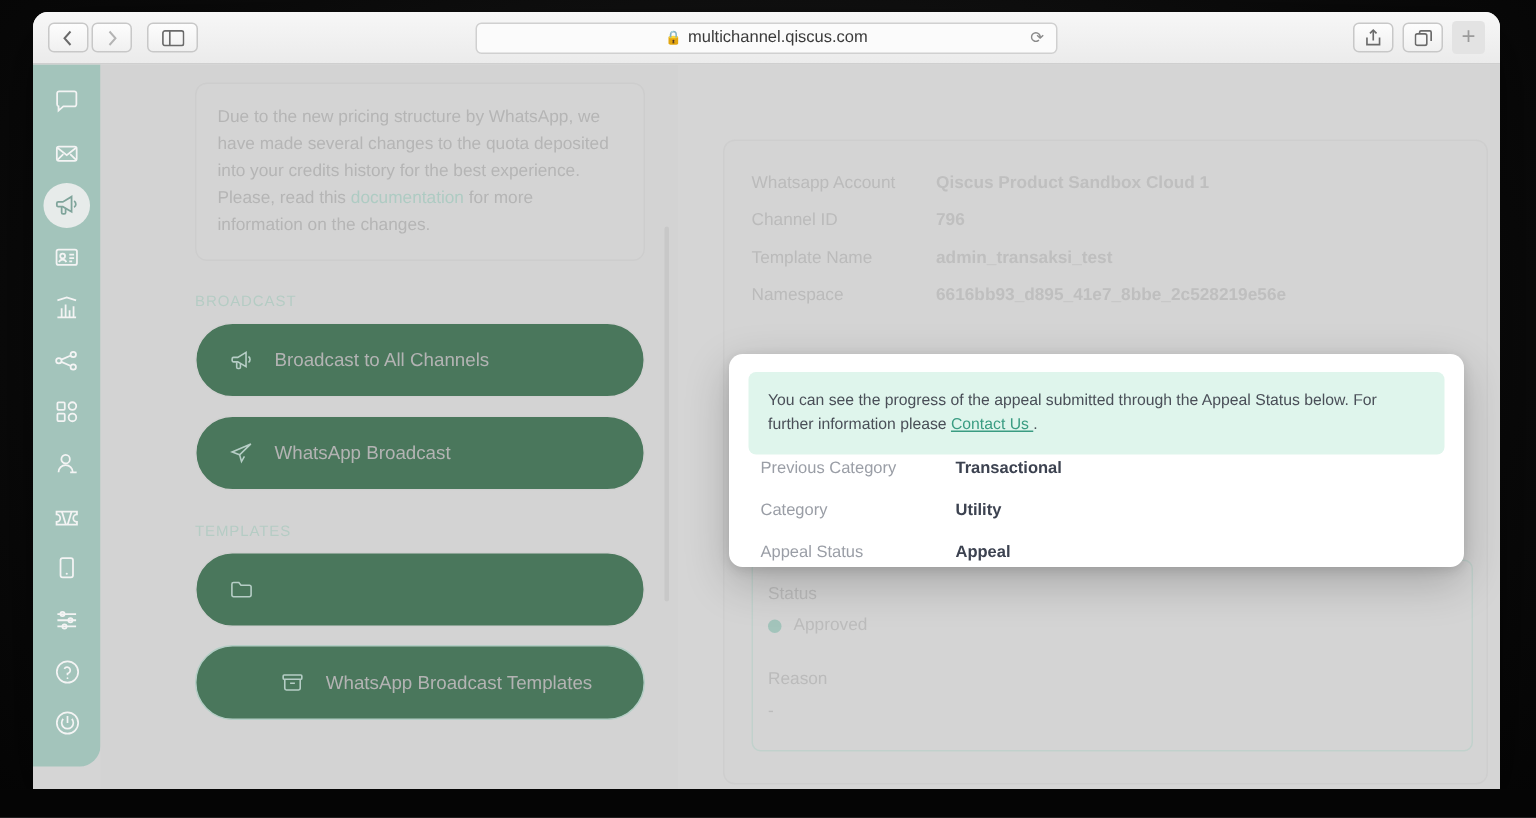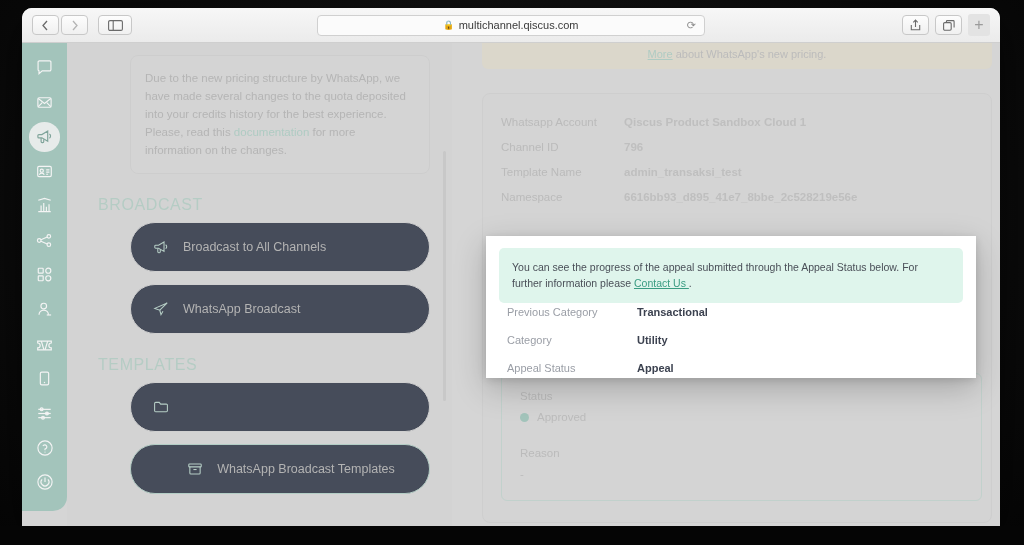--- a/index.html
+++ b/index.html
@@ -152,32 +152,32 @@
     border: 1px solid #cacaca;
     border-radius: 8px;
     background: #d3d3d3;
     font-size: 11.5px;
     line-height: 18px;
     color: #a8a8a8;
   }
   .doc-link { color: #9fc7bb; font-weight: normal; }
 
   .menu-section-label {
-    margin: 22px 0 8px 31px;
-    font-size: 16px;
+    margin: 22px 0 8px 63px;
+    font-size: 10px;
     letter-spacing: 0.6px;
     color: #a8c8bd;
   }
 
   .menu-item {
     margin: 0 22px 12px 63px;
     height: 50px;
     border: 1px solid #cdcdcd;
     border-radius: 25px;
-    background: #0f172a;
+    background: #14532d;
     display: flex;
     align-items: center;
     padding-left: 22px;
     gap: 14px;
     font-size: 12.5px;
     color: #a6a6a6;
   }
   .menu-item.selected { border-color: #a6c9be; justify-content: center; }
   .menu-item .mi-icon { color: #a9cabf; display: flex; }
   .menu-item .mi-icon svg { display: block; }
@@ -245,21 +245,21 @@
     font-size: 11.5px;
     font-weight: bold;
     padding: 6px 12px;
     border-radius: 4px;
   }
 
   #status-box {
     margin: 12px 9px 0 18px;
     border: 1px solid #b9cfc8;
     border-radius: 6px;
-    padding: 16px 18px 20px 18px;
+    padding: 16px 18px 20px 10px;
   }
   .sb-label { font-size: 11.5px; color: #b0b0b0; margin-bottom: 9px; }
   .sb-status {
     display: flex; align-items: center; gap: 8px;
     font-size: 11.5px; color: #b2b2b2;
     margin-bottom: 24px;
   }
   .sb-dot {
     width: 9px; height: 9px; border-radius: 50%;
     background: #8fbdb1;
@@ -267,21 +267,21 @@
   }
   .sb-reason-value { font-size: 11.5px; color: #b2b2b2; }
 
   
   #appeal-modal {
     position: absolute;
     left: 464px; top: 193px;
     width: 490px;
     height: 142px;
     background: #ffffff;
-    border-radius: 0;
+    border-radius: 9px;
     box-shadow: 0 10px 30px rgba(0,0,0,0.22), 0 2px 8px rgba(0,0,0,0.12);
     padding: 12px 13px 0 13px;
     z-index: 20;
   }
 
   #appeal-info {
     background: #dff5ec;
     border-radius: 5px;
     padding: 11px 13px 12px 13px;
     font-size: 10.5px;
@@ -552,23 +552,20 @@
           <span>WhatsApp Broadcast Templates</span>
         </div>
 
 
       </div>
 
       <div id="panel-scrollbar"></div>
 
       <div id="main-content">
 
-        <div id="pricing-banner">
-          <span><a class="banner-link">More</a><span> about WhatsApp's new pricing.</span></span>
-        </div>
 
         <div id="detail-card">
 
           <div class="detail-row">
             <span class="detail-label">Whatsapp Account</span>
             <span class="detail-value">Qiscus Product Sandbox Cloud 1</span>
           </div>
           <div class="detail-row">
             <span class="detail-label">Channel ID</span>
             <span class="detail-value">796</span>

